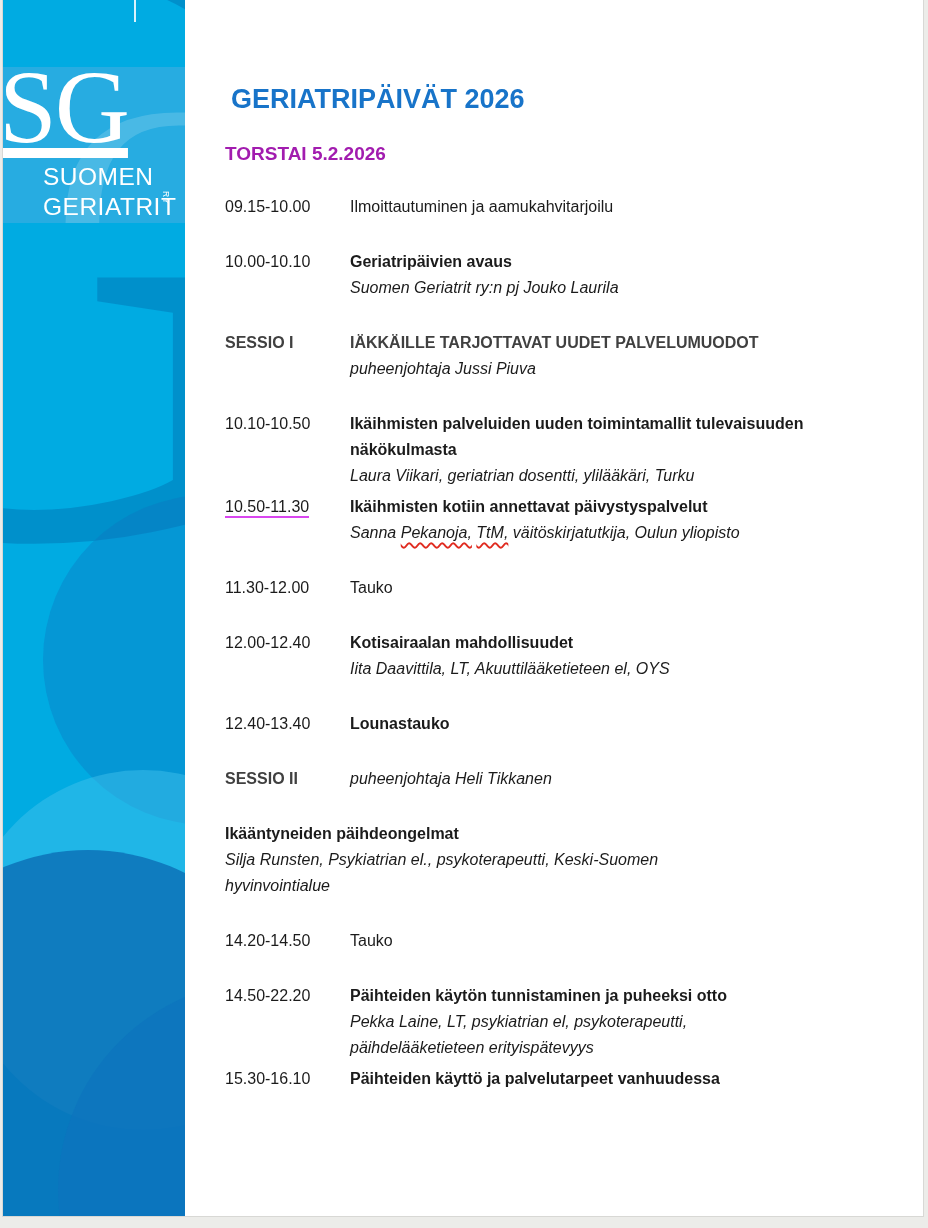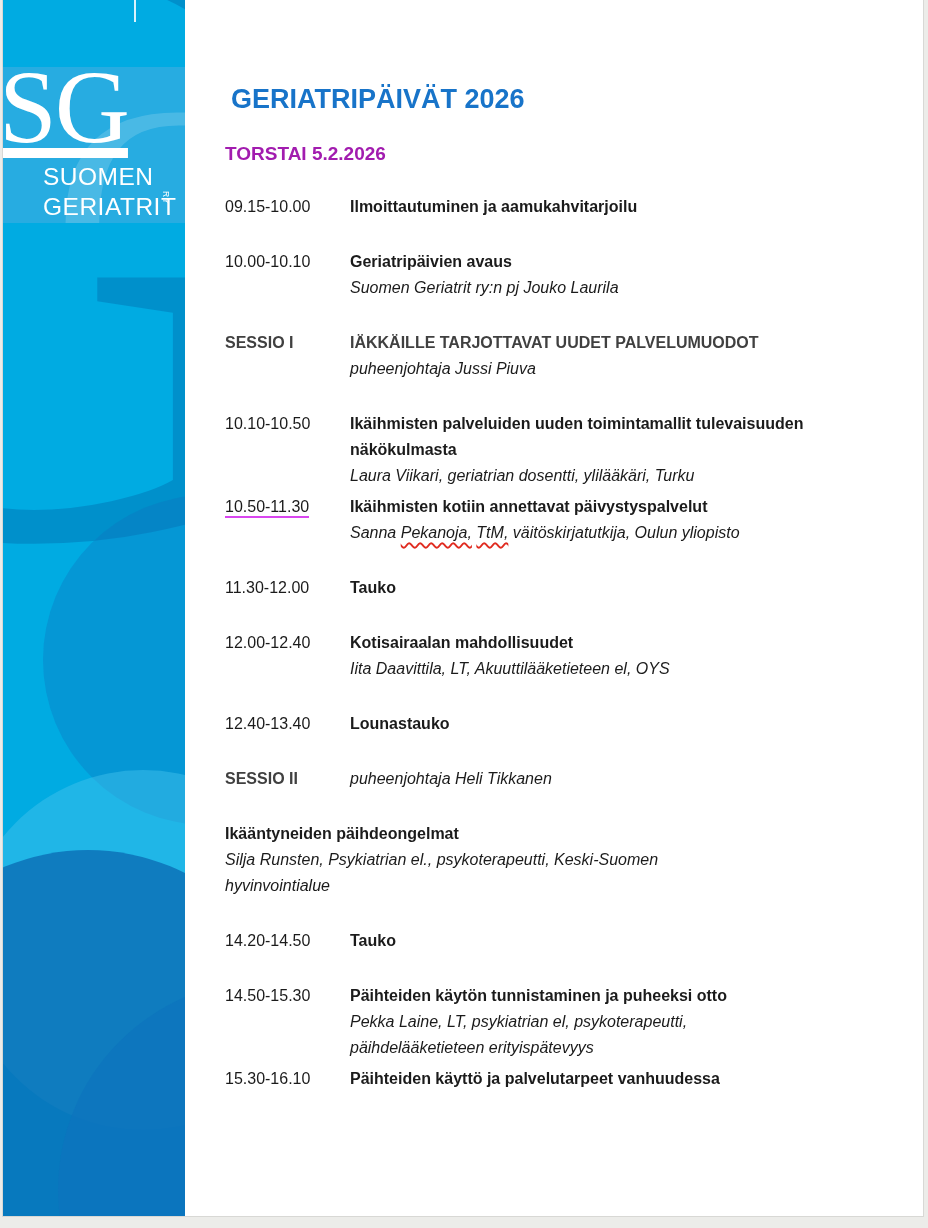--- a/index.html
+++ b/index.html
@@ -100,21 +100,21 @@
     margin-top: 29px;
     font-size: 16px; line-height: 26px;
   }
   .rows .row:nth-child(5),
   .rows .row:nth-child(13) { margin-top: 5px; }
   .row .time {
     flex: 0 0 125px;
     white-space: nowrap;
   }
   .row .body { flex: 1 1 auto; max-width: 575px; }
-  .row .title { white-space: pre-line; font-weight: bold; }
+  .row .title { white-space: pre-line; }
   .row.style-bold .title { font-weight: bold; }
   .row.style-session .time,
   .row.style-session .title { color: #404040; font-weight: bold; }
   .row .speaker {
     font-style: italic;
     white-space: pre-line;
   }
   .time-underlined {
     text-underline-offset: 2px;
     border-bottom: 2px solid #d946ef;
@@ -224,21 +224,21 @@
     </div>
   </div>
         <div class="row style-normal">
     <div class="time">14.20-14.50</div>
     <div class="body">
       <div class="title">Tauko</div>
 
     </div>
   </div>
         <div class="row style-bold">
-    <div class="time">14.50-15.30</div>
+    <div class="time">14.50-22.20</div>
     <div class="body">
       <div class="title">Päihteiden käytön tunnistaminen ja puheeksi otto</div>
       <div class="speaker">Pekka Laine, LT, psykiatrian el, psykoterapeutti,
 päihdelääketieteen erityispätevyys</div>
     </div>
   </div>
         <div class="row style-bold">
     <div class="time">15.30-16.10</div>
     <div class="body">
       <div class="title">Päihteiden käyttö ja palvelutarpeet vanhuudessa</div>

